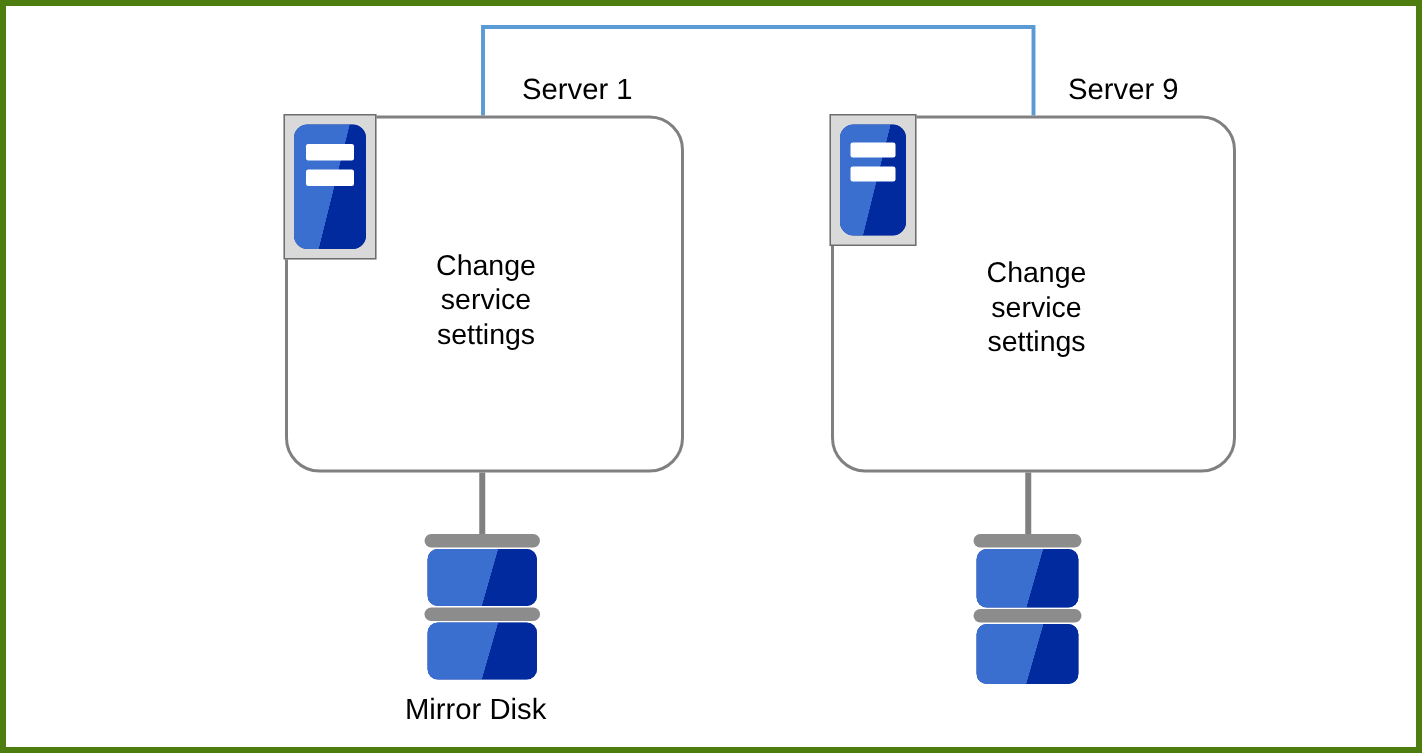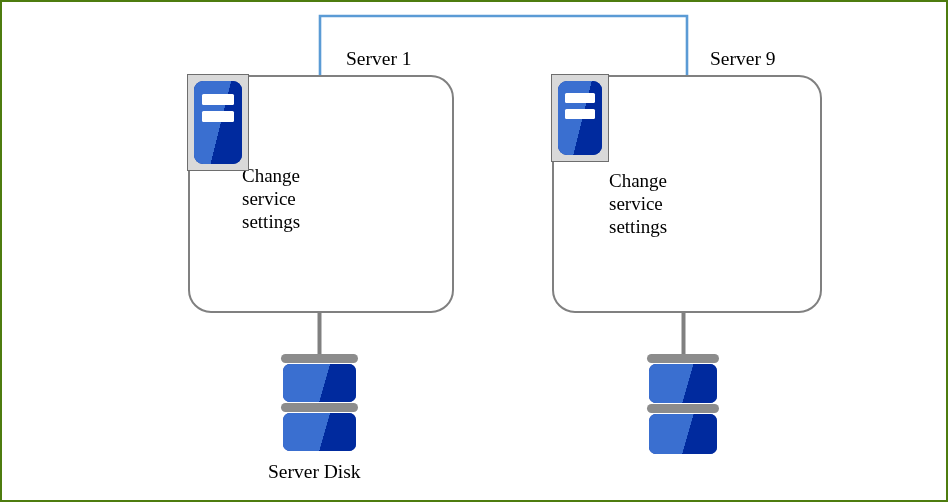--- a/index.html
+++ b/index.html
@@ -7,34 +7,33 @@
     width:948px;height:502px;
     background:#ffffff;
     font-family:"Liberation Sans",sans-serif;
     overflow:hidden;
   }
   #canvas{
     position:relative;
     width:948px;height:502px;
     background:#ffffff;
     box-sizing:border-box;
-    border:2px solid #4d7c0f;
-    font-family:Liberation Serif, serif;
+    border:4px solid #4d7c0f;
   }
   #canvas > svg{position:absolute;left:0;top:0;}
 
   
   .lbl{
     position:absolute;
     color:#000000;
     white-space:nowrap;
     line-height:1.22;
   }
   .server-name{font-size:19.5px;}
-  .box-text{font-size:19px;}
+  .box-text{font-size:19px;text-align:center;}
   .disk-name{font-size:19.5px;}
 
   
   .server-box{
     position:absolute;
     box-sizing:border-box;
     border:2.6px solid #808080;
     border-radius:23px;
     background:#ffffff;
   }
@@ -118,21 +117,21 @@
     <div class="cap" style="left:0px;top:0px;width:77px;height:9px;"></div>
     <div class="platter" style="left:2px;top:10px;width:73px;height:38px;">
       <div class="g"></div>
     </div>
     <div class="cap" style="left:0px;top:49px;width:77px;height:9px;"></div>
     <div class="platter" style="left:2px;top:59px;width:73px;height:38px;">
       <div class="g"></div>
     </div>
   </div>
 
-  <div class="lbl disk-name" style="left:266px;top:458px;">Server Disk</div>
+  <div class="lbl disk-name" style="left:266px;top:458px;">Mirror Disk</div>
 
   <div class="lbl server-name" style="left:708px;top:45px;">Server 9</div>
 
   <div class="server-box" style="left:550px;top:73px;width:270px;height:238px;">
     <div class="lbl box-text" style="left:55px;top:92px;width:160px;">
       <div>Change</div>
       <div>service</div>
       <div>settings</div>
     </div>
   </div>

